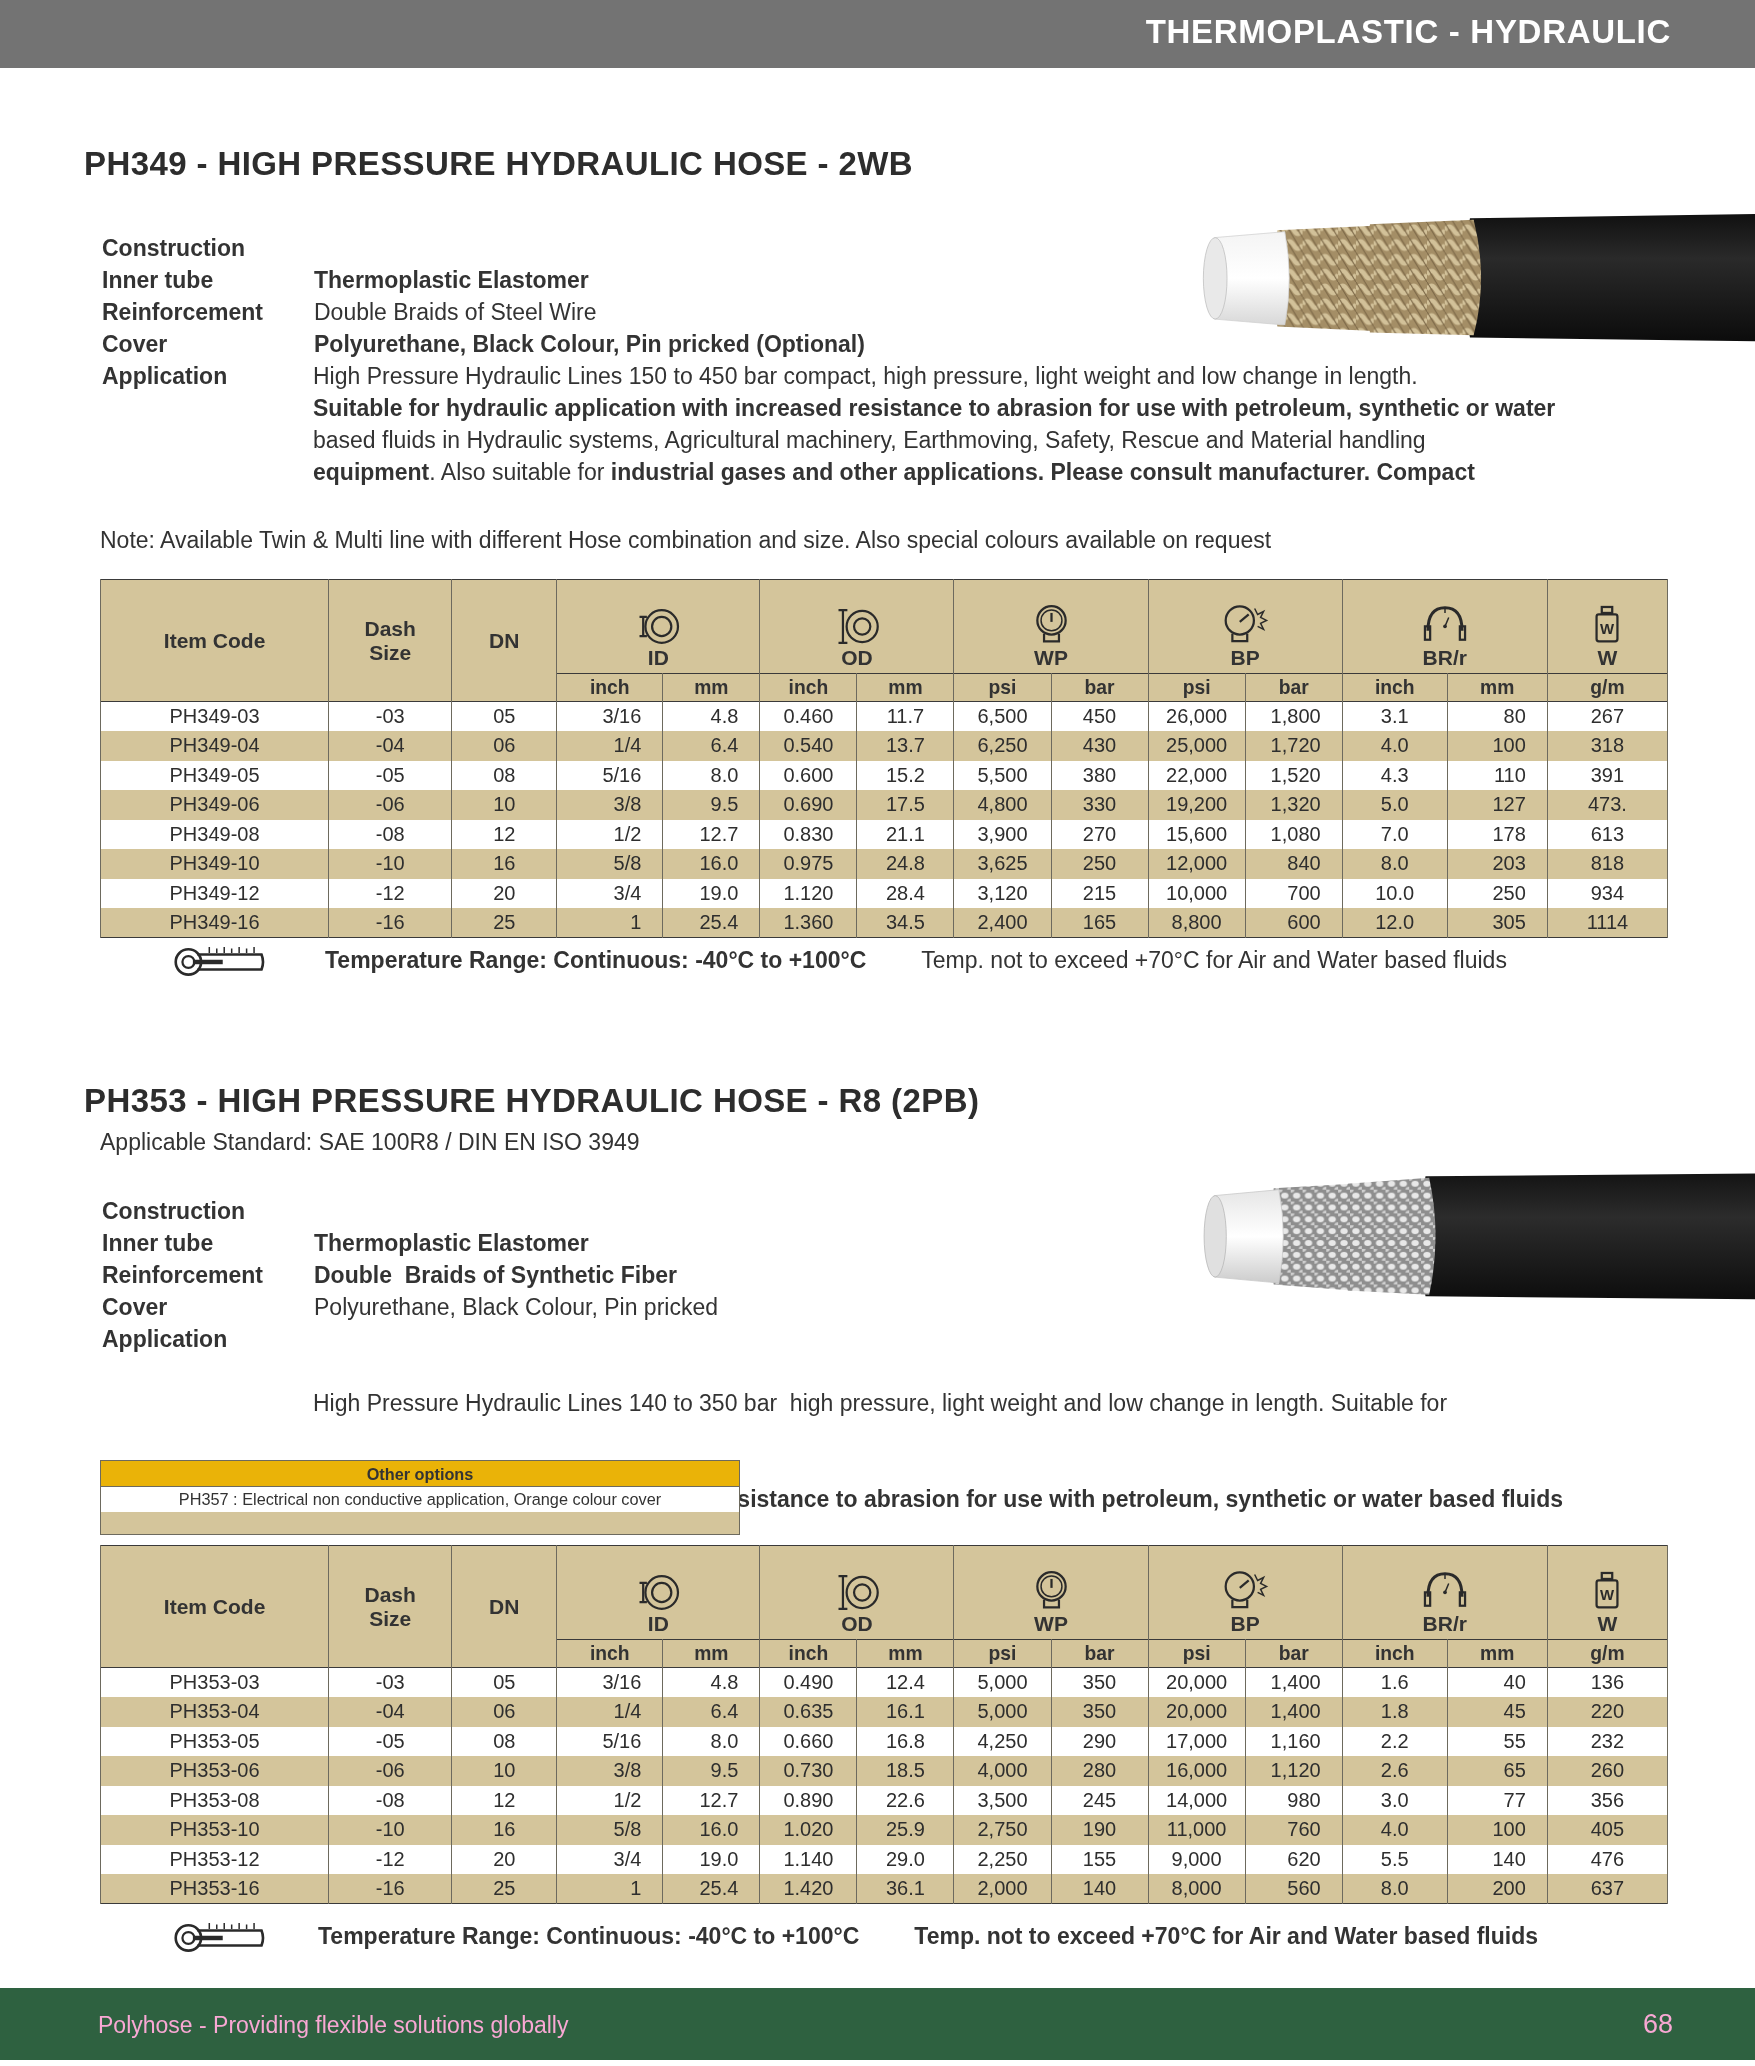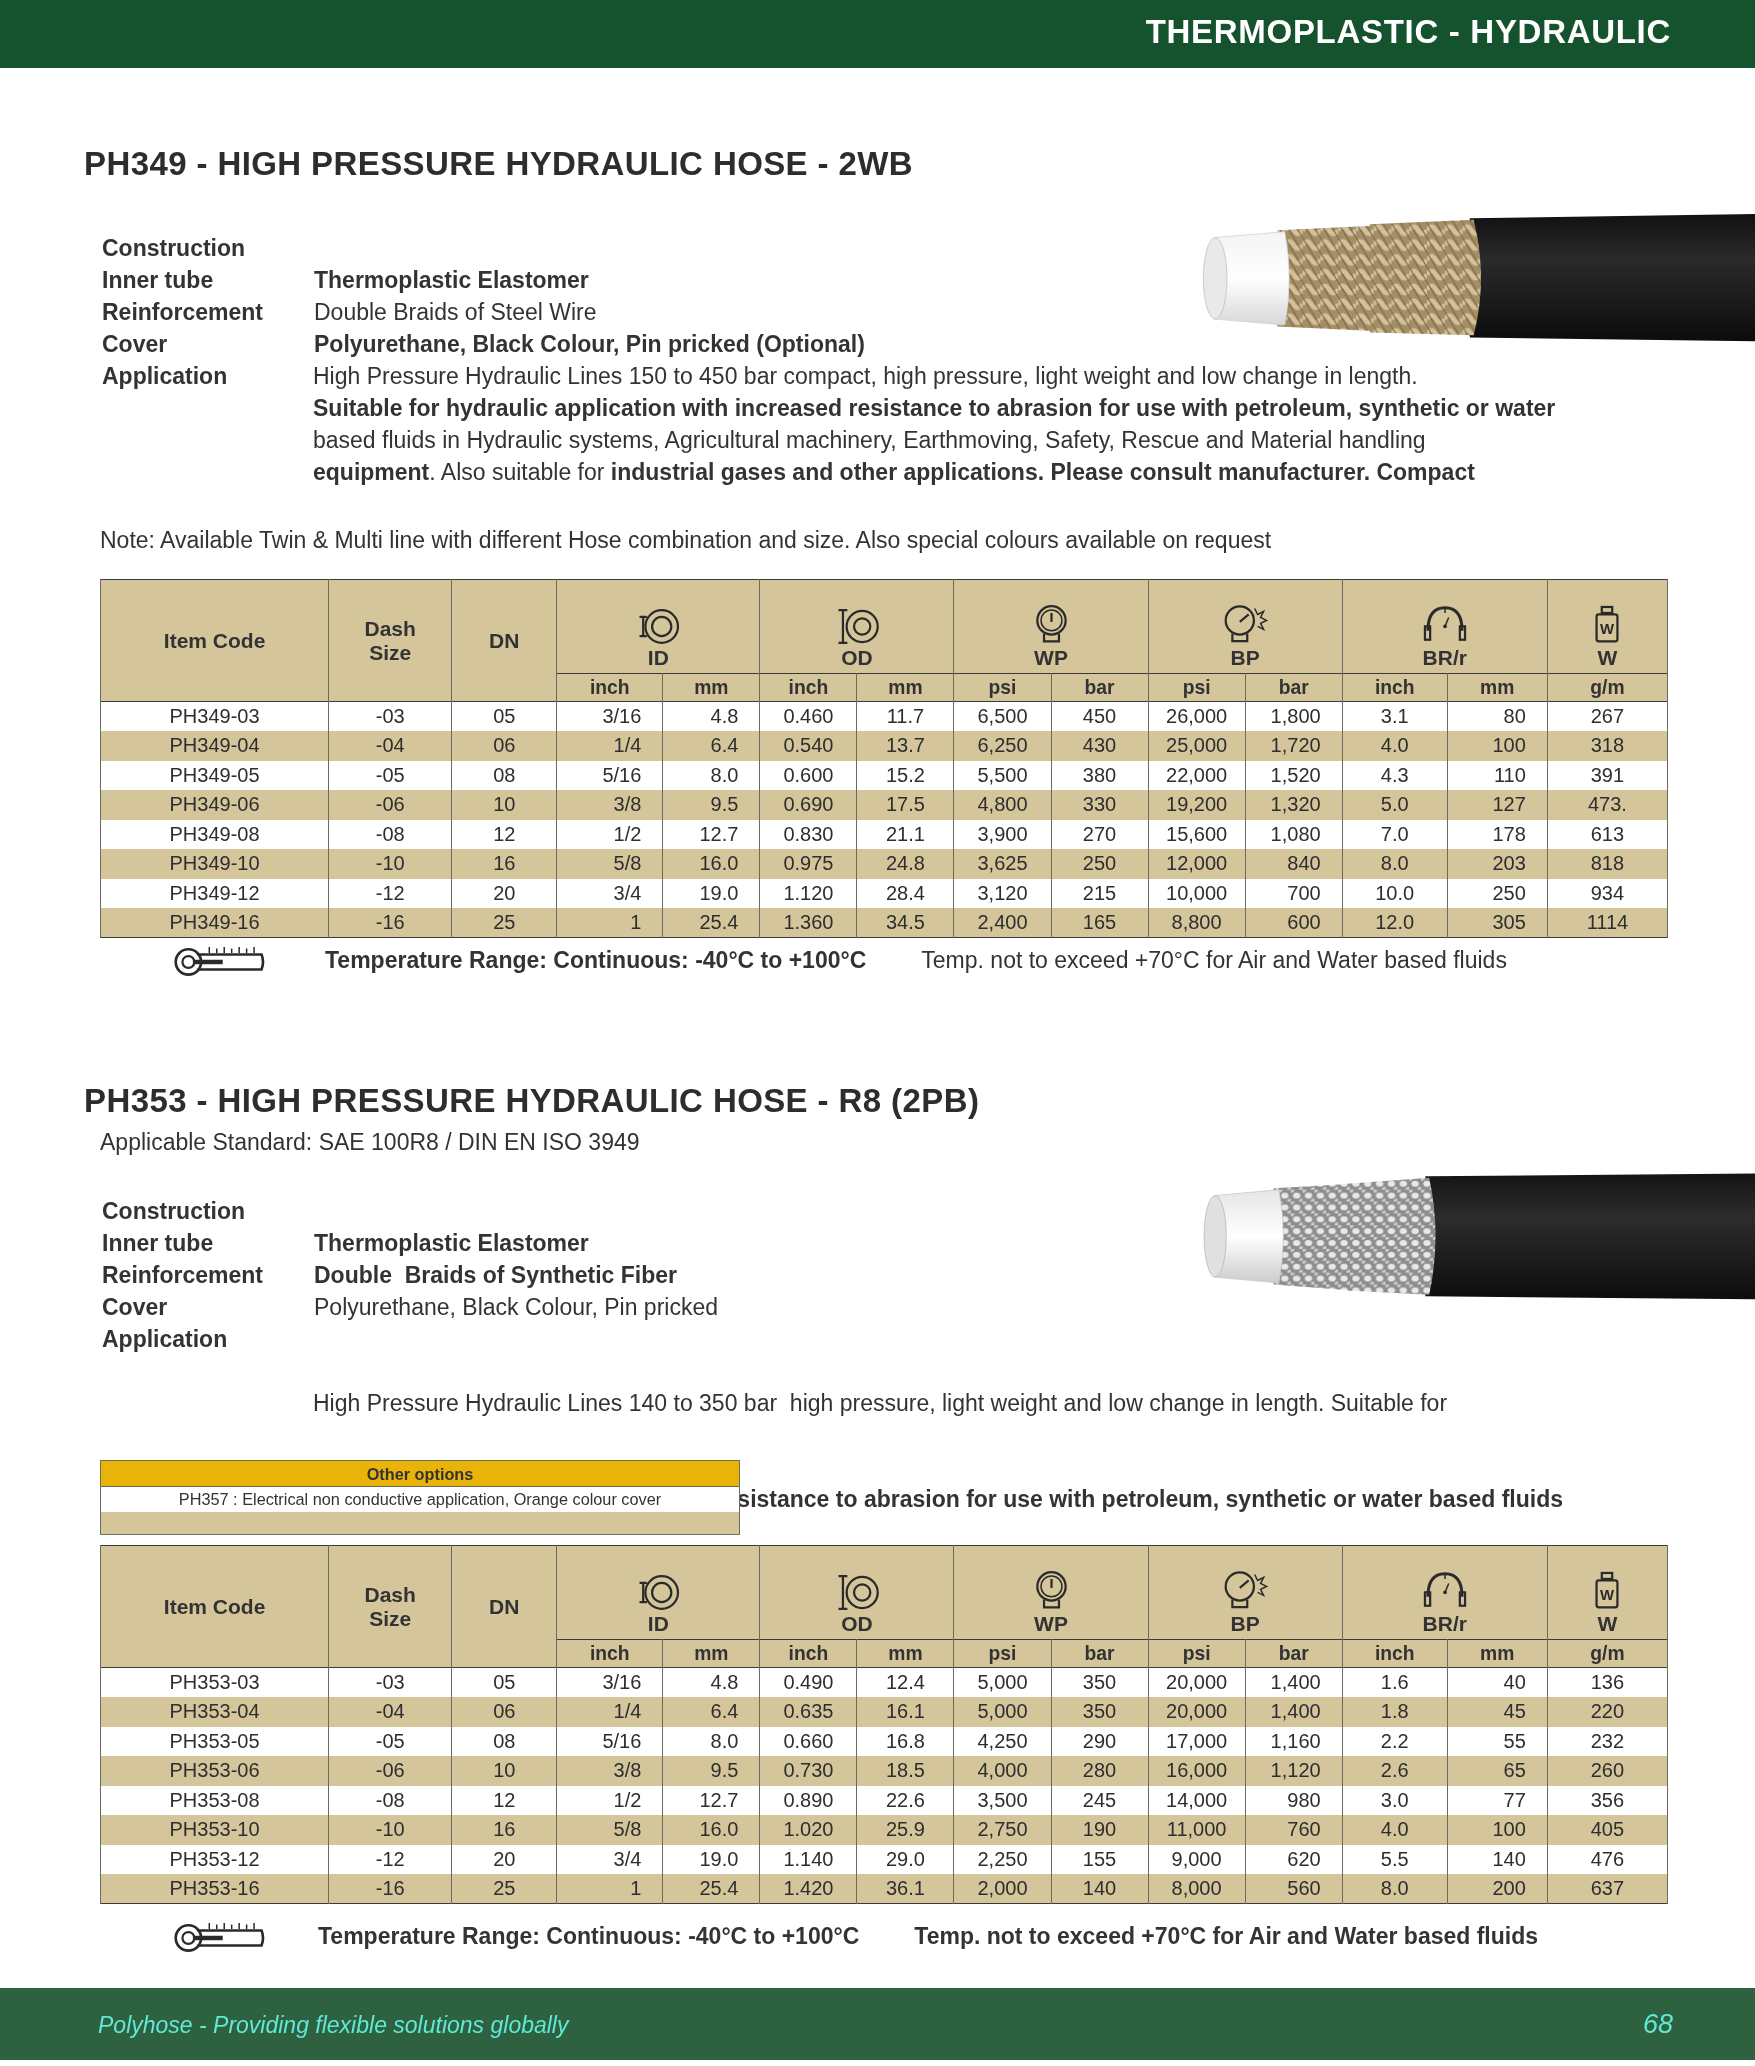--- a/index.html
+++ b/index.html
@@ -1,19 +1,19 @@
 <!DOCTYPE html>
 <html style="font-size:12px"><head>
 <meta charset="utf-8">
 <style>
   * { box-sizing: border-box; margin: 0; padding: 0; }
   html, body { width: 1756px; height: 2066px; background: #ffffff; overflow: hidden; }
   body { position: relative; font-family: "Liberation Sans", sans-serif; color: #2b2b2b; }
 
-  .topbar { position: absolute; left: 0; top: 0; width: 1756px; height: 68px; background: #14532d; }
+  .topbar { position: absolute; left: 0; top: 0; width: 1756px; height: 68px; background: #737373; }
   .topbar .title { position: absolute; right: 85px; top: 13.4px; color: #fff; font-size: 33px; font-weight: bold; letter-spacing: 0.7px; }
 
   .section-title { position: absolute; left: 84px; font-size: 33px; font-weight: bold; color: #2d2d2d; letter-spacing: 0.4px; }
   .std { position: absolute; left: 100px; font-size: 23px; color: #333; }
 
   .spec { position: absolute; left: 102px; font-size: 23px; line-height: 32px; color: #333; }
   .spec .row { display: flex; }
   .spec .lbl { width: 212px; font-weight: bold; flex-shrink: 0; }
   .spec .val { flex: 1; }
   .b { font-weight: bold; }
@@ -39,21 +39,21 @@
 
   .temp { position: absolute; left: 172px; display: flex; align-items: center; font-size: 23px; color: #333; white-space: nowrap; }
   .temp .t1 { font-weight: bold; margin-left: 59px; }
   .temp .t2 { margin-left: 55px; }
 
   .opts { position: absolute; left: 100px; top: 1460px; width: 640px; border: 1.5px solid #6d6a5e; font-size: 16.3px; color: #333; }
   .opts .h { background: #eab308; height: 26px; line-height: 26px; text-align: center; font-weight: bold; border-bottom: 1.1px solid #6d6a5e; }
   .opts .r1 { background: #fff; height: 25px; line-height: 25px; text-align: center; }
   .opts .r2 { background: #d4c59b; height: 21.5px; }
 
-  .footer { position: absolute; left: 0; top: 1988px; width: 1756px; height: 72px; background: #2e6140; color: #5eead4; font-style: italic; }
+  .footer { position: absolute; left: 0; top: 1988px; width: 1756px; height: 72px; background: #2e6140; color: #f9a8d4; }
   .footer .tag { position: absolute; left: 98px; top: 24px; font-size: 23px; }
   .footer .page { position: absolute; right: 83px; top: 21px; font-size: 27px; }
 </style>
 </head>
 <body>
 
 <div class="topbar">
   <div class="title">THERMOPLASTIC - HYDRAULIC</div>
 </div>
 

